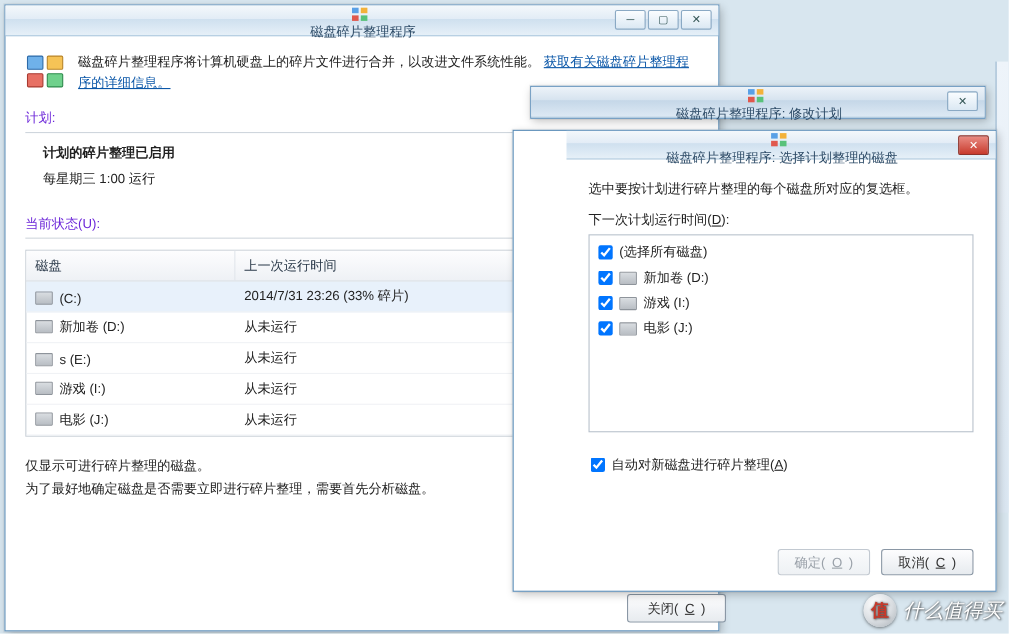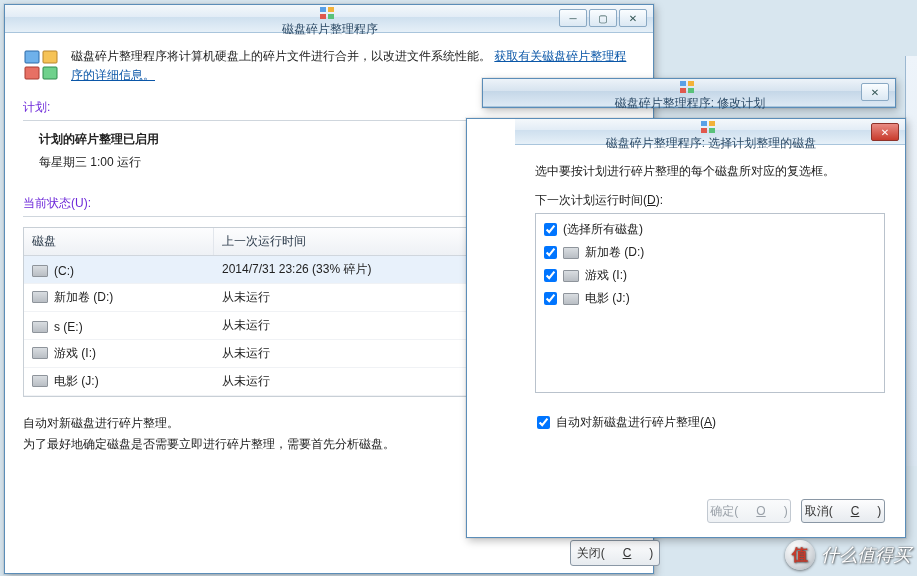--- a/index.html
+++ b/index.html
@@ -84,21 +84,21 @@
     border:1px solid #8e949b; border-radius:1px;
   }
 
   .notes { margin-top: 16px; line-height: 1.7; }
 
   .button-row { margin-top: 18px; display:flex; justify-content:flex-end; gap: 12px; padding-right:4px;}
   .btn {
     min-width: 118px; height: 26px;
     border: 1px solid #8a97a5; border-radius: 3px;
     background: linear-gradient(#fdfdfe,#e7ebef);
-    display:inline-flex; align-items:center; justify-content:center; gap:18px;
+    display:inline-flex; align-items:center; justify-content:center; gap:6px;
     font-size: 12px; color:#333;
   }
   .shield {
     display:inline-block; width:12px;height:14px;
     background: conic-gradient(#ffd34e 0 25%, #3b82f6 25% 50%, #f0533a 50% 75%, #34c759 75% 100%);
     clip-path: polygon(50% 0,100% 15%,100% 55%,50% 100%,0 55%,0 15%);
   }
 
   
   .back-window {
@@ -227,21 +227,21 @@
             <div class="td col-last">从未运行</div>
           </div>
           <div class="trow">
             <div class="td col-disk"><span class="vol-icon"></span><span>电影 (J:)</span></div>
             <div class="td col-last">从未运行</div>
           </div>
         </div>
     </div>
 
     <div class="notes">
-      <div>自动对新磁盘进行碎片整理。</div>
+      <div>仅显示可进行碎片整理的磁盘。</div>
       <div>为了最好地确定磁盘是否需要立即进行碎片整理，需要首先分析磁盘。</div>
     </div>
 
     <div class="button-row">
       <div class="btn">
         <span class="shield"></span>
         <span>分析磁盘(A)</span>
       </div>
     </div>
   </div>

